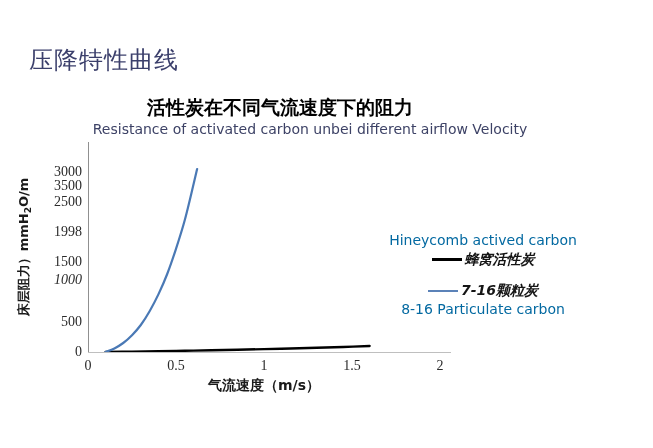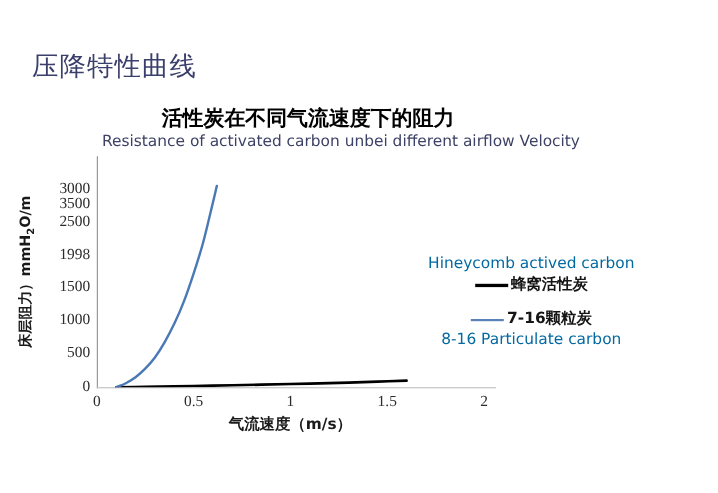--- a/index.html
+++ b/index.html
@@ -178,20 +178,21 @@
     color: #0369a1;
     white-space: nowrap;
     line-height: 18px;
   }
   .legend-entry {
     display: flex;
     align-items: center;
     justify-content: center;
     line-height: 19px;
     margin-top: 1px;
+    font-style: italic;
   }
   .legend-swatch {
     display: inline-block;
     width: 30px;
     height: 0;
     margin-right: 3px;
     flex: 0 0 auto;
   }
   .legend-swatch.black { border-top: 3px solid #000000; }
   .legend-swatch.blue  { border-top: 2px solid #5b82b8; }
@@ -210,21 +211,21 @@
 <div id="slide-title">压降特性曲线</div>
 
 <div id="chart">
 
   <div id="chart-title">活性炭在不同气流速度下的阻力</div>
   <div id="chart-subtitle">Resistance of activated carbon unbei different airflow Velocity</div>
 
   <div id="y-tick-labels">
       <div class="y-tick-label" style="top: 210px;">0</div>
       <div class="y-tick-label" style="top: 180px;">500</div>
-      <div class="y-tick-label" style="top: 150px;">1000</div>
+      <div class="y-tick-label" style="top: 138px; font-style: italic;">1000</div>
       <div class="y-tick-label" style="top: 120px;">1500</div>
       <div class="y-tick-label" style="top: 90px;">1998</div>
       <div class="y-tick-label" style="top: 60px;">2500</div>
       <div class="y-tick-label" style="top: 30px;">3000</div>
       <div class="y-tick-label" style="top: 0px; margin-top: 44px;">3500</div>
     </div>
   <div id="y-axis-line"></div>
   <div id="x-axis-line"></div>
 
   <div id="plot-area">

